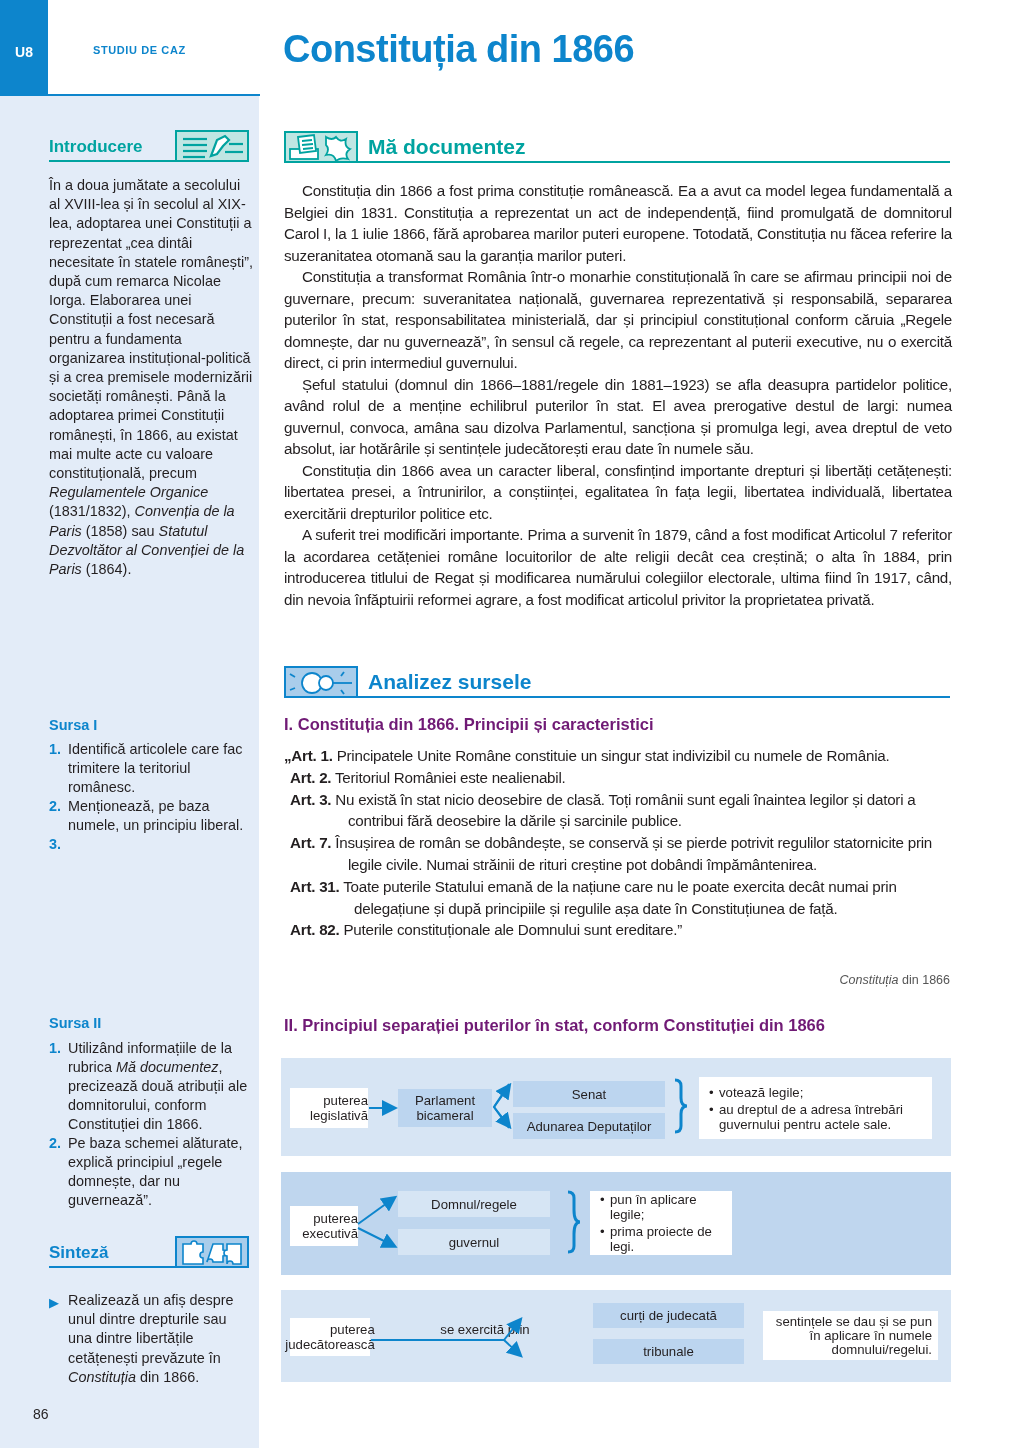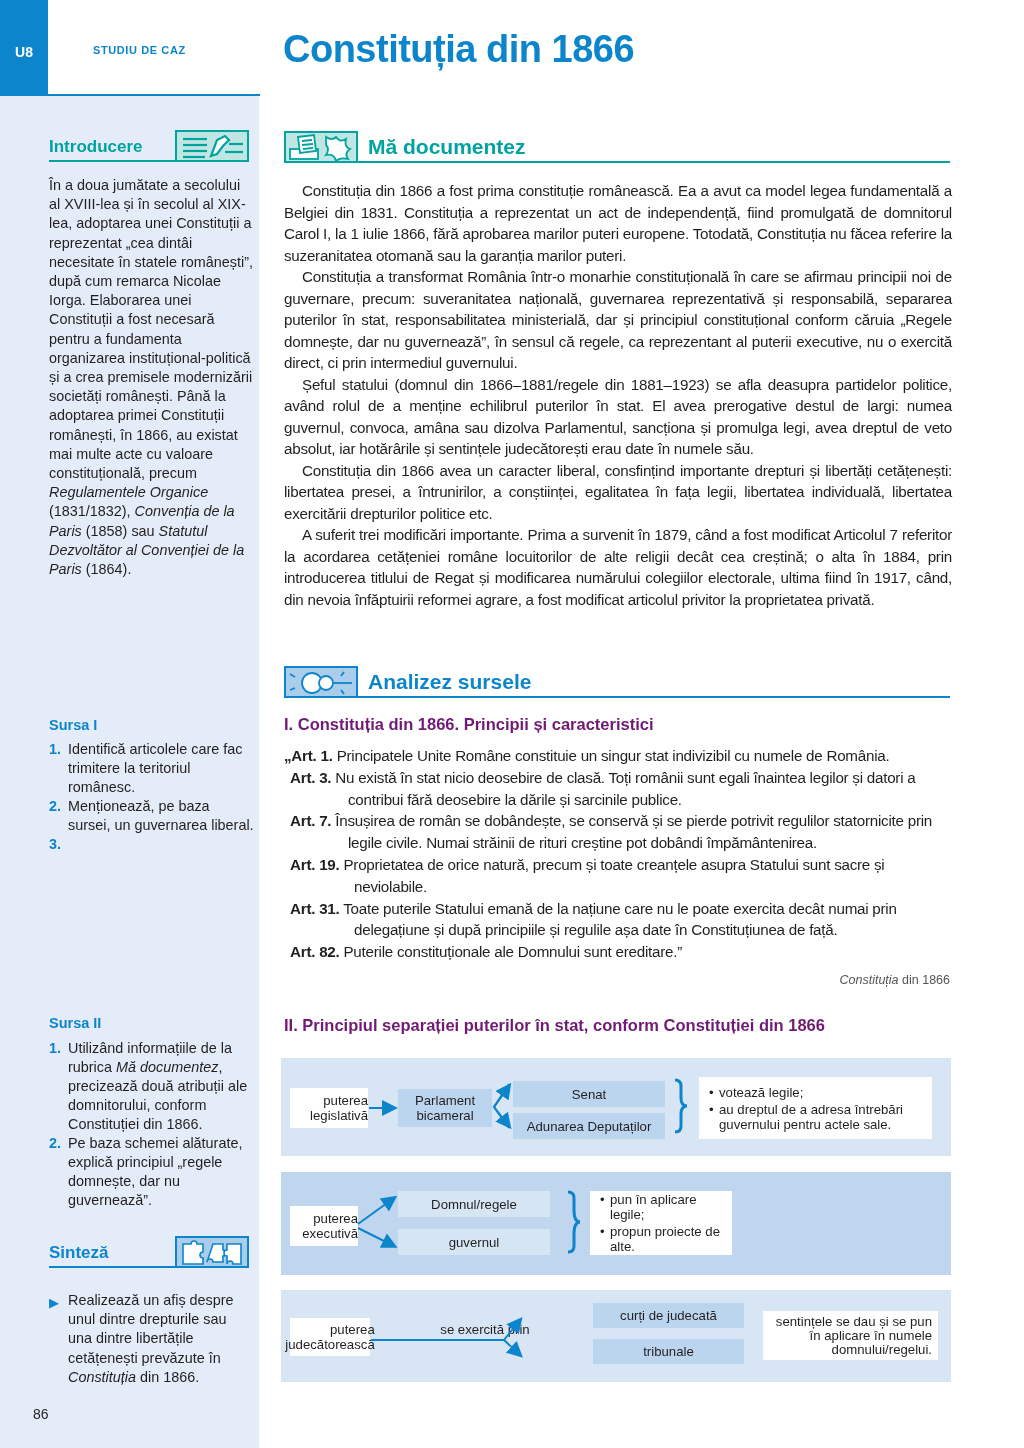--- a/index.html
+++ b/index.html
@@ -104,21 +104,21 @@
   </span>
 </div>
 
 <div class="side-text intro-text">
   <span>În a doua jumătate a secolului al XVIII-lea și în secolul al XIX-lea, adoptarea unei Constituții a reprezentat „cea dintâi necesitate în statele românești”, după cum remarca Nicolae Iorga. Elaborarea unei Constituții a fost necesară pentru a fundamenta organizarea instituțional-politică și a crea premisele modernizării societăți românești. Până la adoptarea primei Constituții românești, în 1866, au existat mai multe acte cu valoare constituțională, precum </span><i>Regulamentele Organice</i><span> (1831/1832), </span><i>Convenția de la Paris</i><span> (1858) sau </span><i>Statutul Dezvoltător al Convenției de la Paris</i><span> (1864).</span>
 </div>
 
 <div class="src-title" style="top:717px;">Sursa I</div>
 <ol class="src-list" style="top:740px;">
   <li><span class="num">1.</span><span>Identifică articolele care fac trimitere la teritoriul românesc.</span></li>
-  <li><span class="num">2.</span><span>Menționează, pe baza sursei, un guvernarea liberal.</span></li>
+  <li><span class="num">2.</span><span>Menționează, pe baza numele, un principiu liberal.</span></li>
   <li><span class="num">3.</span></li>
 </ol>
 
 <div class="src-title" style="top:1015px;">Sursa II</div>
 <ol class="src-list" style="top:1039px;">
   <li><span class="num">1.</span><span>Utilizând informațiile de la rubrica </span><i>Mă documentez</i><span>, precizează două atribuții ale domnitorului, conform Constituției din 1866.</span></li>
   <li><span class="num">2.</span><span>Pe baza schemei alăturate, explică principiul „regele domnește, dar nu guvernează”.</span></li>
 </ol>
 
 <div class="side-head sinteza-head">
@@ -179,23 +179,23 @@
       </g>
     </svg>
   </span>
   <span class="lbl">Analizez sursele</span>
 </div>
 
 <div class="sec-title" style="top:715px;">I. Constituția din 1866. Principii și caracteristici</div>
 
 <div class="articles">
   <div class="art" style="padding-left:0;"><span class="al">„Art. 1.</span> <span>Principatele Unite Române constituie un singur stat indivizibil cu numele de România.</span></div>
+  <div class="art"><span class="al">Art. 2.</span> <span>Teritoriul României este nealienabil.</span></div>
   <div class="art" style="padding-left:64px; text-indent:-58px;"><span class="al">Art. 3.</span> <span>Nu există în stat nicio deosebire de clasă. Toți românii sunt egali înaintea legilor și datori a contribui fără deosebire la dările și sarcinile publice.</span></div>
   <div class="art" style="padding-left:64px; text-indent:-58px;"><span class="al">Art. 7.</span> <span>Însușirea de român se dobândește, se conservă și se pierde potrivit regulilor statornicite prin legile civile. Numai străinii de rituri creștine pot dobândi împământenirea.</span></div>
-  <div class="art" style="padding-left:70px; text-indent:-64px;"><span class="al">Art. 19.</span> <span>Proprietatea de orice natură, precum și toate creanțele asupra Statului sunt sacre și neviolabile.</span></div>
   <div class="art" style="padding-left:70px; text-indent:-64px;"><span class="al">Art. 31.</span> <span>Toate puterile Statului emană de la națiune care nu le poate exercita decât numai prin delegațiune și după principiile și regulile așa date în Constituțiunea de față.</span></div>
   <div class="art"><span class="al">Art. 82.</span> <span>Puterile constituționale ale Domnului sunt ereditare.”</span></div>
 </div>
 <div class="citation"><i>Constituția</i><span> din 1866</span></div>
 
 <div class="sec-title" style="top:1016px;">II. Principiul separației puterilor în stat, conform Constituției din 1866</div>
 
 <div class="band band1"></div>
 <div class="box white" style="left:290px;top:1088px;width:78px;height:40px;">puterea legislativă</div>
 <div class="box blue" style="left:398px;top:1089px;width:94px;height:38px;">Parlament bicameral</div>
@@ -208,21 +208,21 @@
   </ul>
 </div>
 
 <div class="band band2"></div>
 <div class="box white" style="left:290px;top:1206px;width:68px;height:40px;">puterea executivă</div>
 <div class="box lightb" style="left:398px;top:1191px;width:152px;height:26px;">Domnul/regele</div>
 <div class="box lightb" style="left:398px;top:1229px;width:152px;height:26px;">guvernul</div>
 <div class="box white list" style="left:590px;top:1191px;width:142px;height:64px;">
   <ul>
     <li>pun în aplicare legile;</li>
-    <li>propun proiecte de alte.</li>
+    <li>prima proiecte de legi.</li>
   </ul>
 </div>
 
 <div class="band band3"></div>
 <div class="box white" style="left:290px;top:1318px;width:80px;height:38px;">puterea judecătorească</div>
 <div class="box" style="left:400px;top:1320px;width:170px;height:18px;">se exercită prin</div>
 <div class="box blue" style="left:520px;top:1304px;width:0;height:0;"></div>
 <div class="box blue" style="left:593px;top:1303px;width:151px;height:25px;">curți de judecată</div>
 <div class="box blue" style="left:593px;top:1339px;width:151px;height:25px;">tribunale</div>
 <div class="box white" style="left:763px;top:1311px;width:175px;height:49px;line-height:14px;padding:0 6px;">sentințele se dau și se pun în aplicare în numele domnului/regelui.</div>

